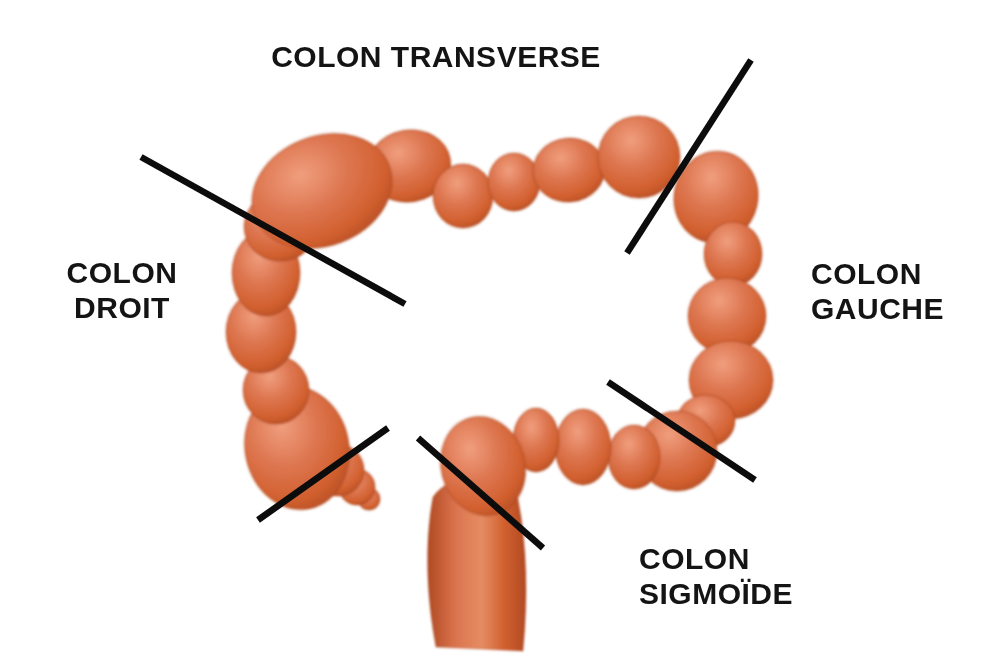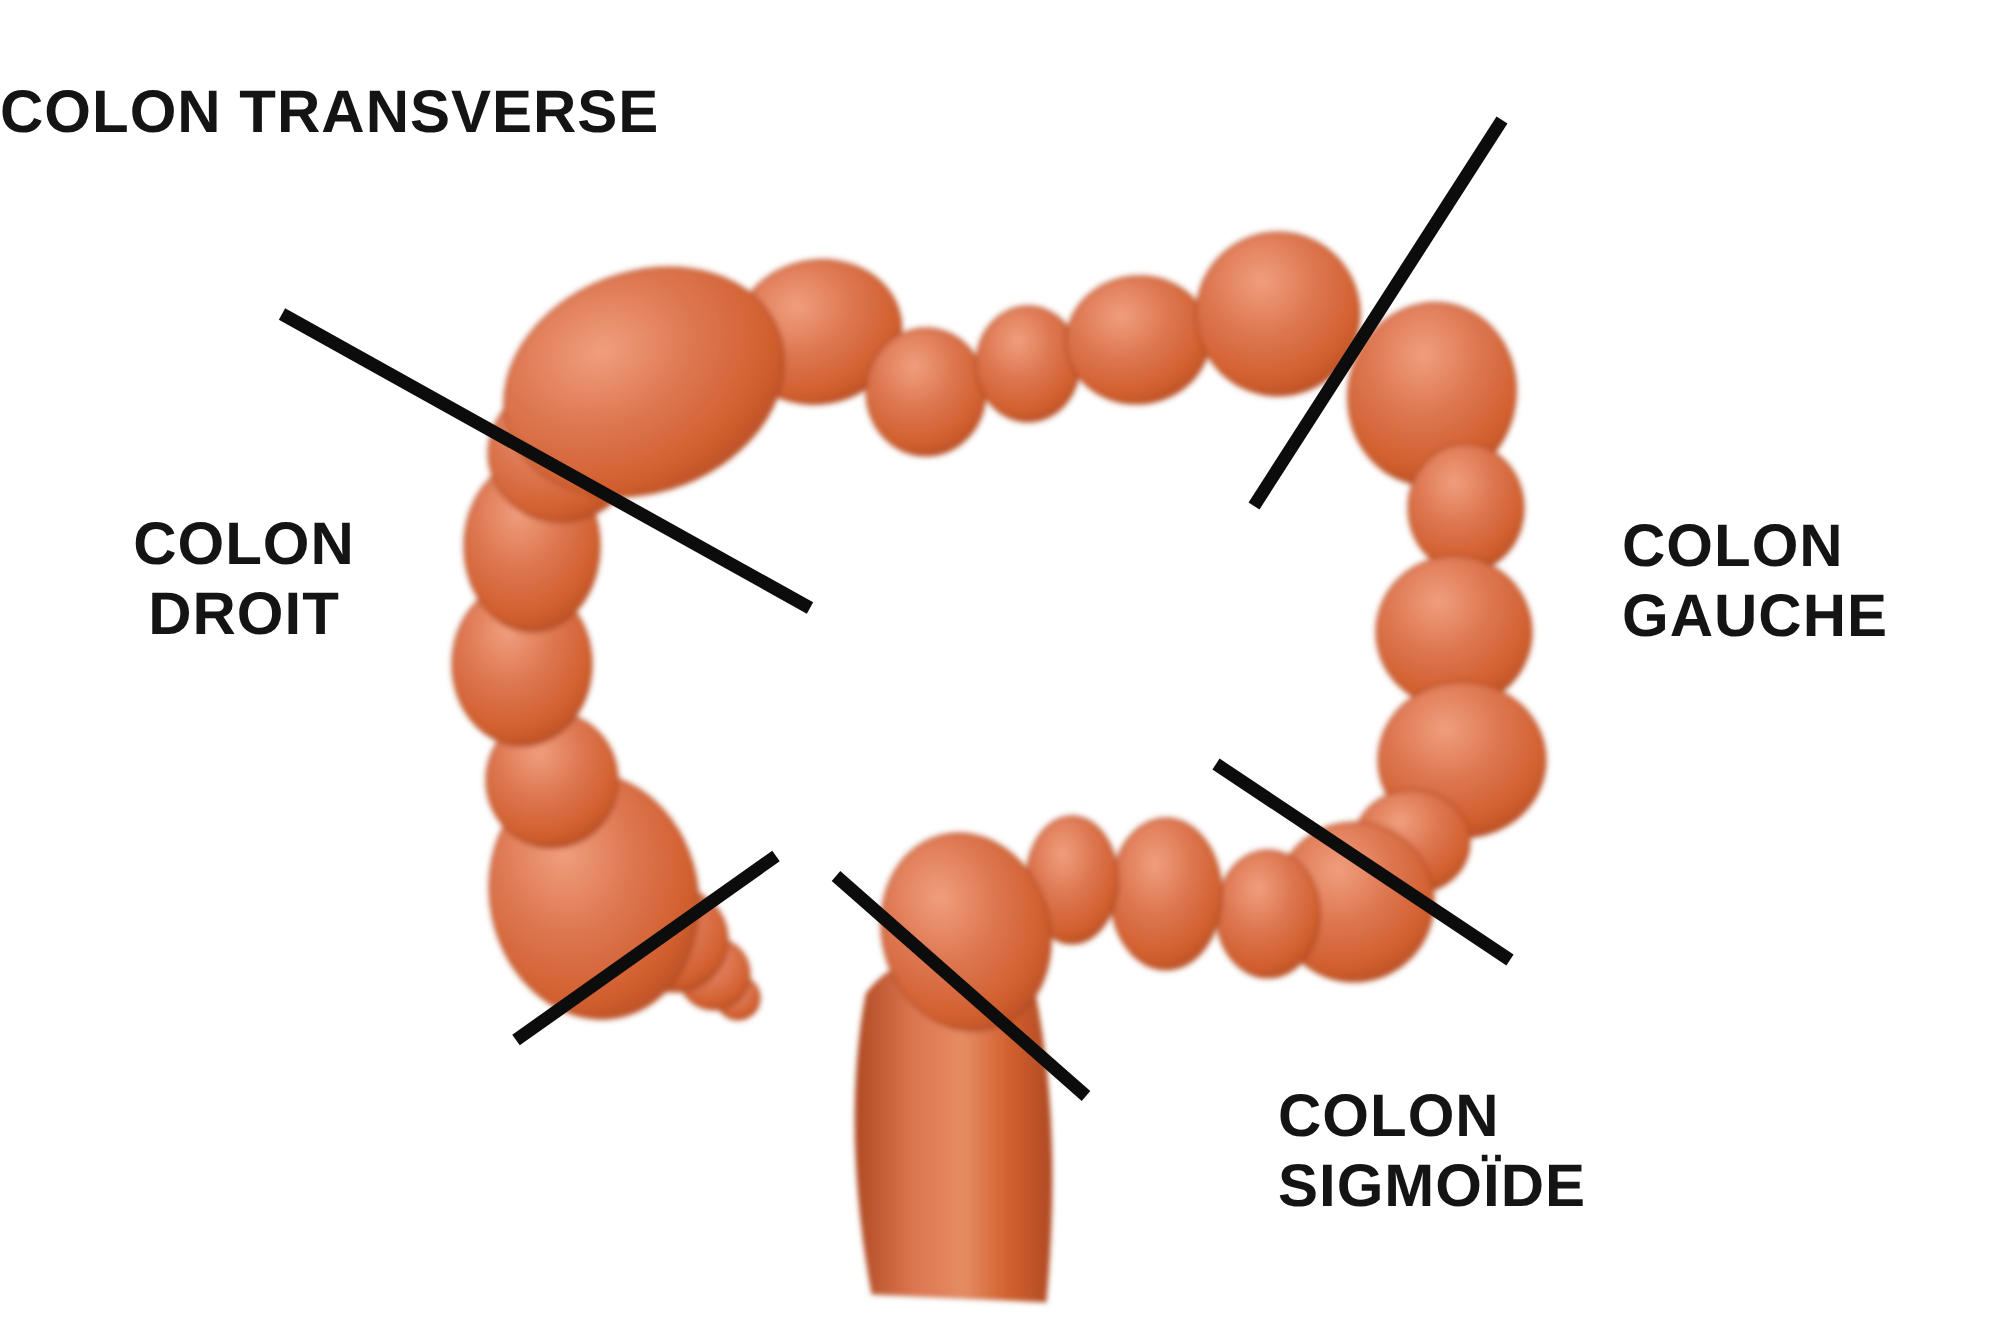--- a/index.html
+++ b/index.html
@@ -28,21 +28,21 @@
   .label {
     position: absolute;
     font-weight: 800;
     font-size: 30px;
     line-height: 35px;
     letter-spacing: 0.5px;
     color: var(--label-text);
     white-space: pre-line;
     user-select: none;
   }
-  .label-transverse { top: 39px; left: 0; width: 872px; }
+  .label-transverse { top: 39px; left: 0; width: 872px; text-align: center; }
   .label-droit      { top: 255px; left: 37px; width: 170px; text-align: center; }
   .label-gauche     { top: 256px; left: 811px; text-align: left; }
   .label-sigmoide   { top: 541px; left: 639px; text-align: left; }
 
   .blob {
     fill: url(#gBlob);
     stroke: var(--crease);
     stroke-opacity: 0.22;
     stroke-width: 2.5px;
   }

